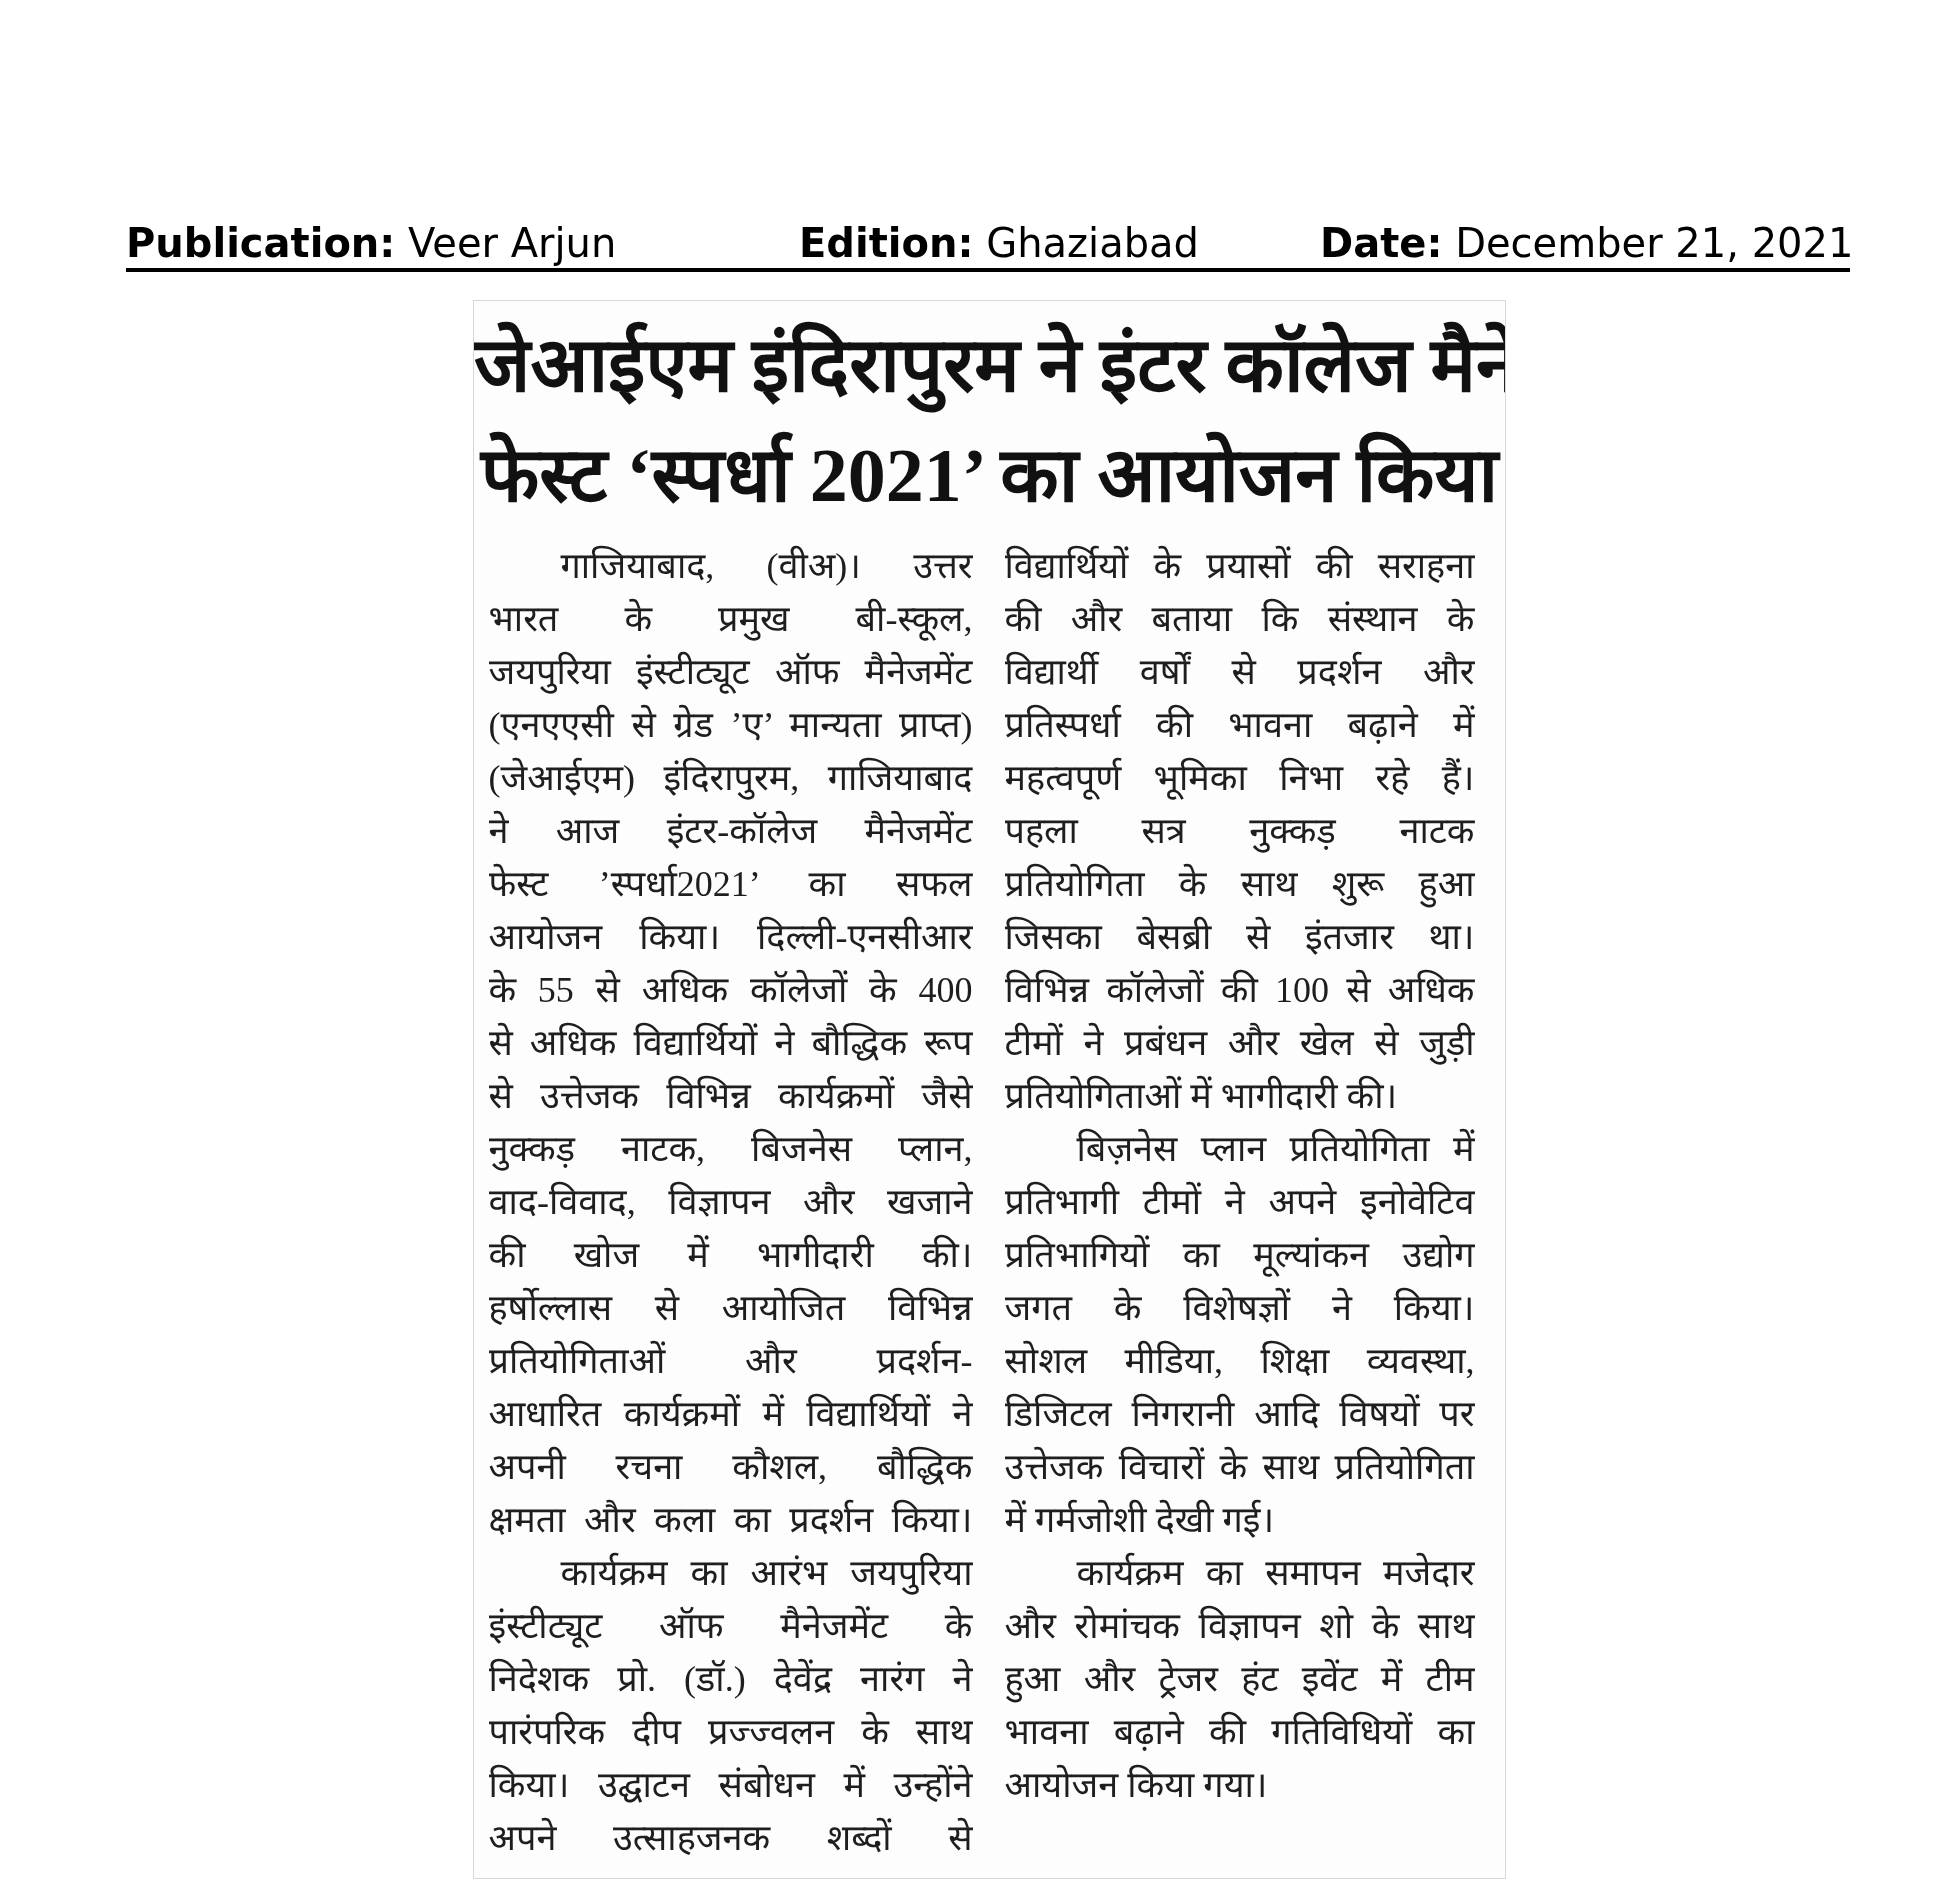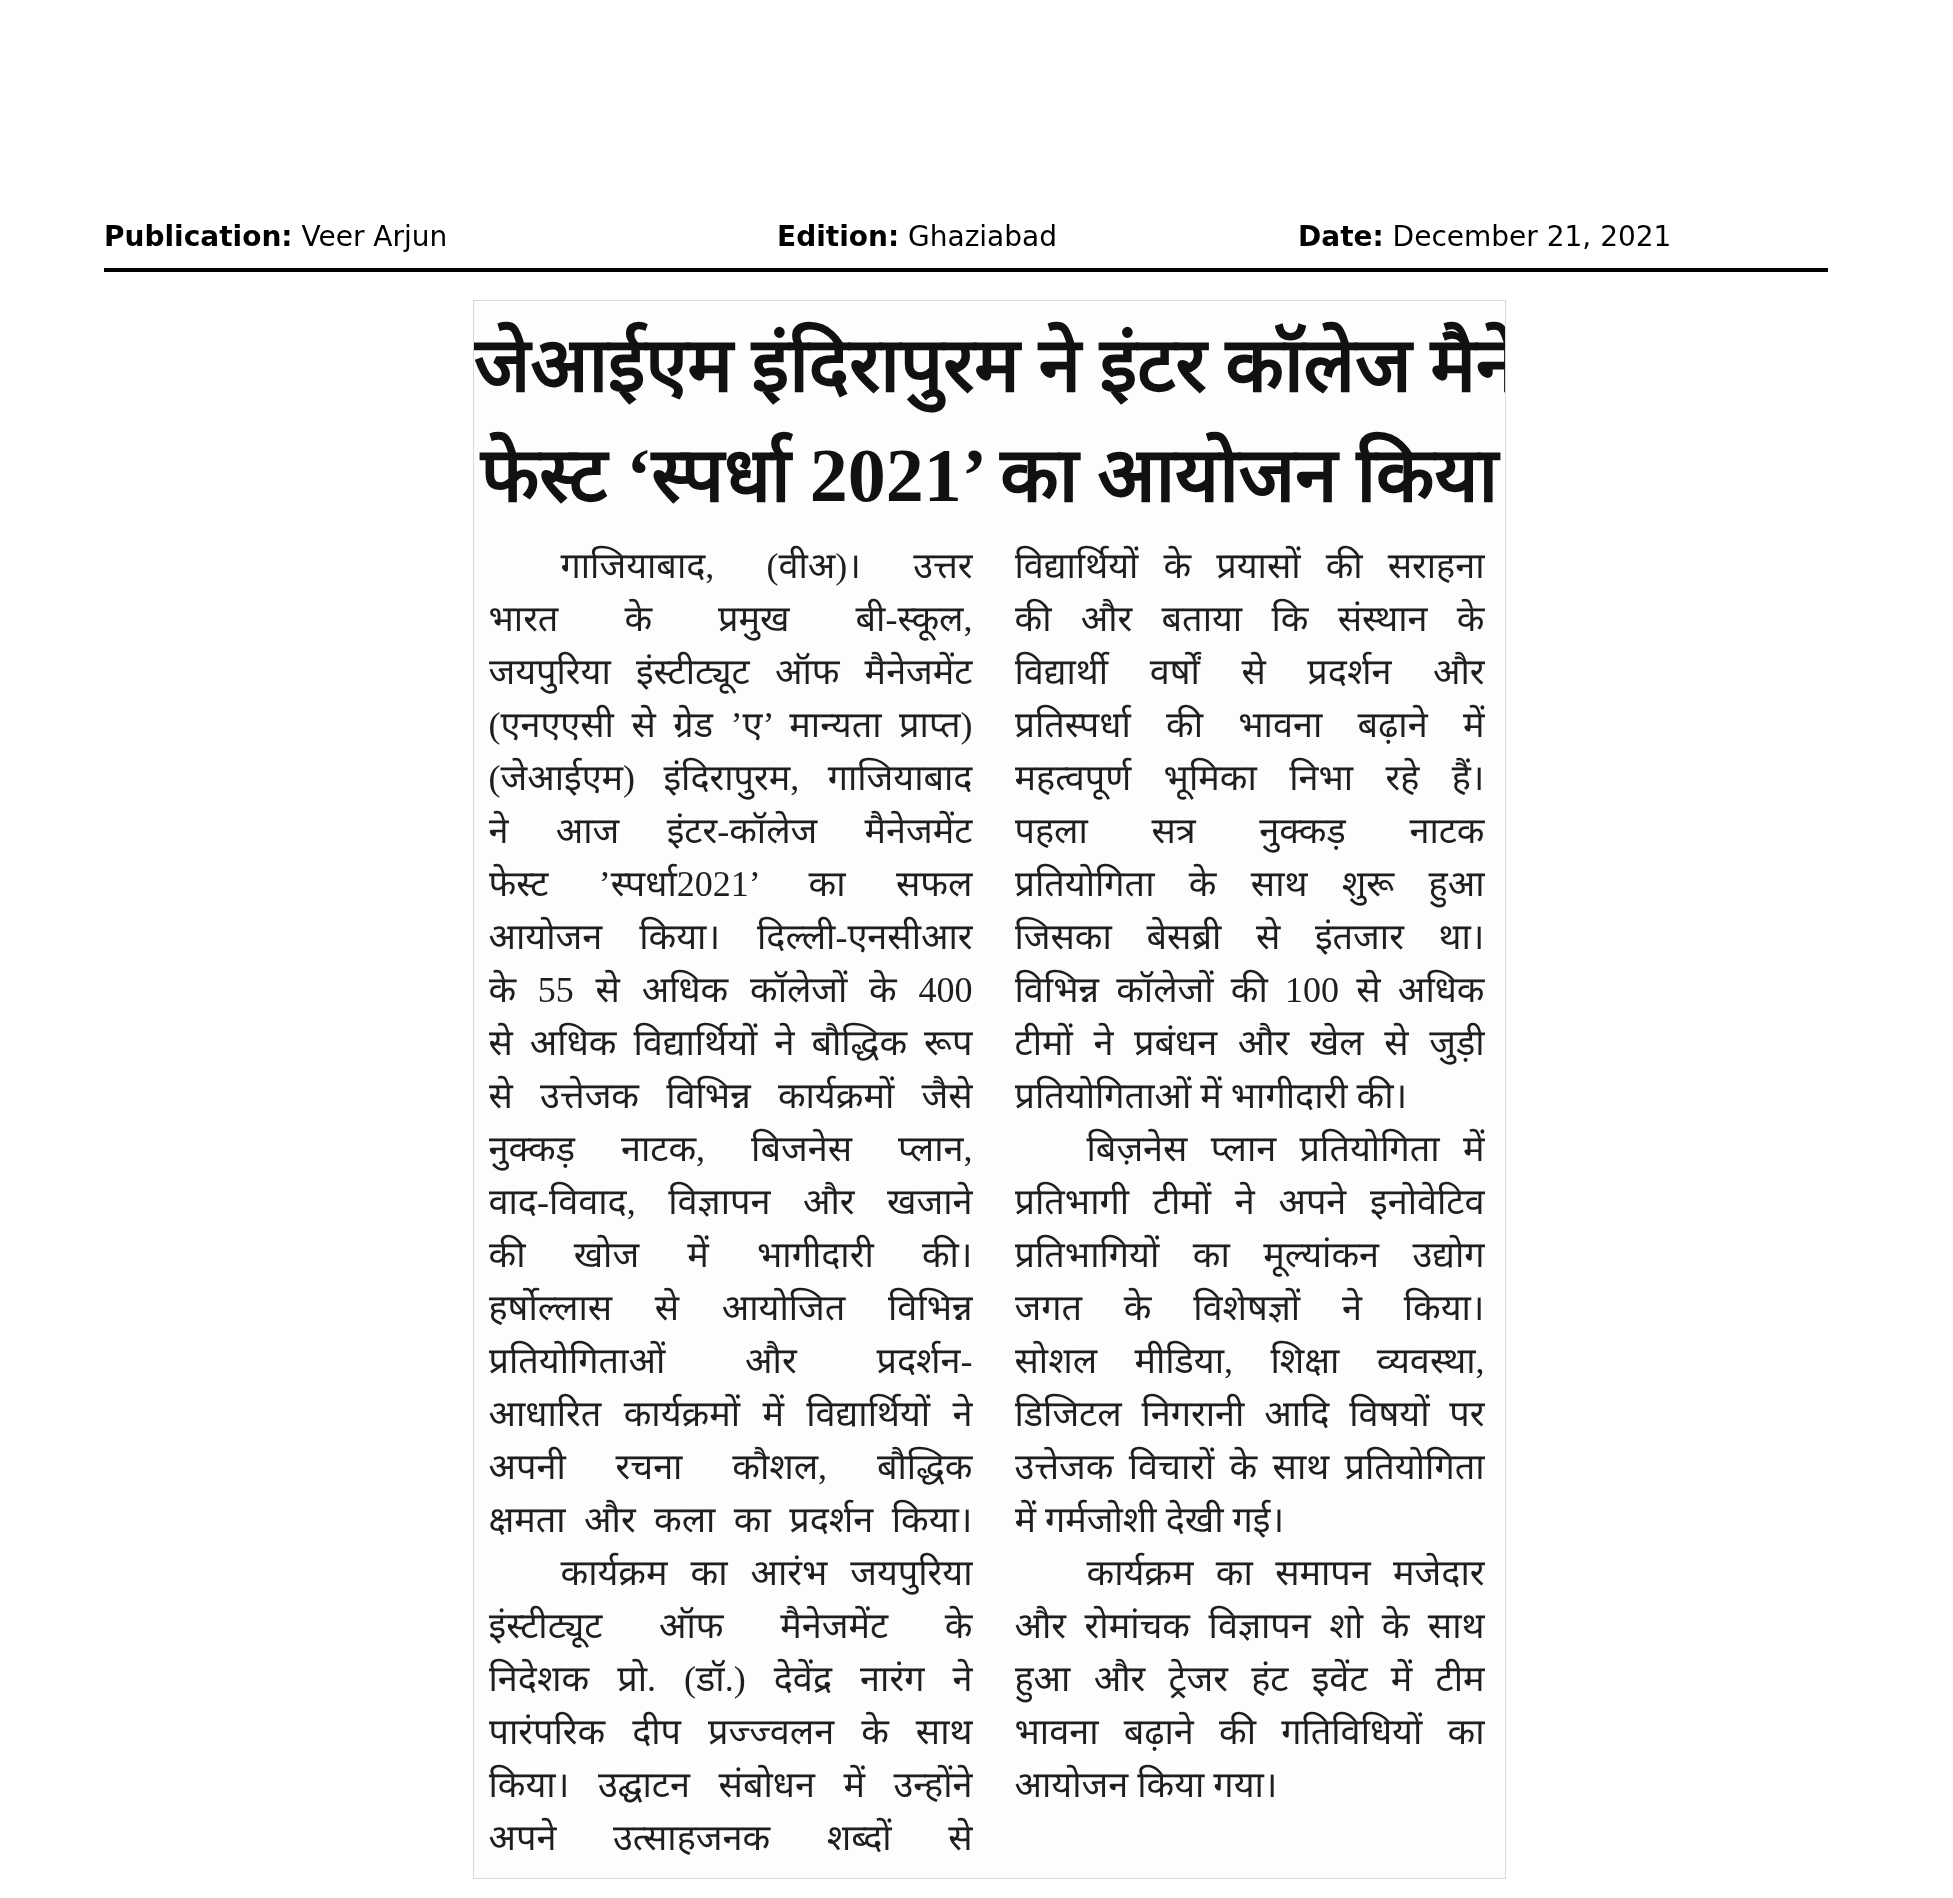--- a/index.html
+++ b/index.html
@@ -10,23 +10,23 @@
     --rule:#000000;
     --page-bg:#ffffff;
   }
   *{margin:0;padding:0;box-sizing:border-box;}
   html,body{width:1954px;height:1899px;background:var(--page-bg);overflow:hidden;}
   .page{position:relative;width:1954px;height:1899px;background:var(--page-bg);
         font-family:"DejaVu Sans","Liberation Sans",sans-serif;}
 
   
   .pub-header{
-    position:absolute;left:104px;top:220px;width:1724px;height:52px;
+    position:absolute;left:126px;top:220px;width:1724px;height:52px;
     border-bottom:4.5px solid var(--rule);
-    font-size:28px;color:var(--rule);white-space:nowrap;
+    font-size:40px;color:var(--rule);white-space:nowrap;
   }
   .pub-seg{position:absolute;top:0;}
   .seg-publication{left:0;}
   .seg-edition{left:653px;margin-left:20px;}
   .seg-date{left:1194px;}
   .pub-seg b{font-weight:bold;}
 
   
   .clipping{
     position:absolute;left:473px;top:300px;width:1033px;height:1579px;
@@ -39,21 +39,21 @@
   .headline{
     position:absolute;left:0;top:9px;width:100%;
     text-align:center;font-weight:bold;color:var(--headline-ink);
     font-size:76px;line-height:110px;white-space:nowrap;
   }
   .columns{
     position:absolute;left:14.5px;top:239px;width:1004px;
     display:flex;
   }
   .col{width:484px;}
-  .col + .col{margin-left:42px;width:470px;}
+  .col + .col{margin-left:32px;width:470px;}
   .bline{
     height:53px;line-height:53px;font-size:36px;
     text-align:justify;text-align-last:justify;
     overflow:hidden;white-space:nowrap;
   }
   .bline.indent{text-indent:72px;}
   .bline.flush{text-align:right;text-align-last:left;}
 </style>
 </head>
 <body>

